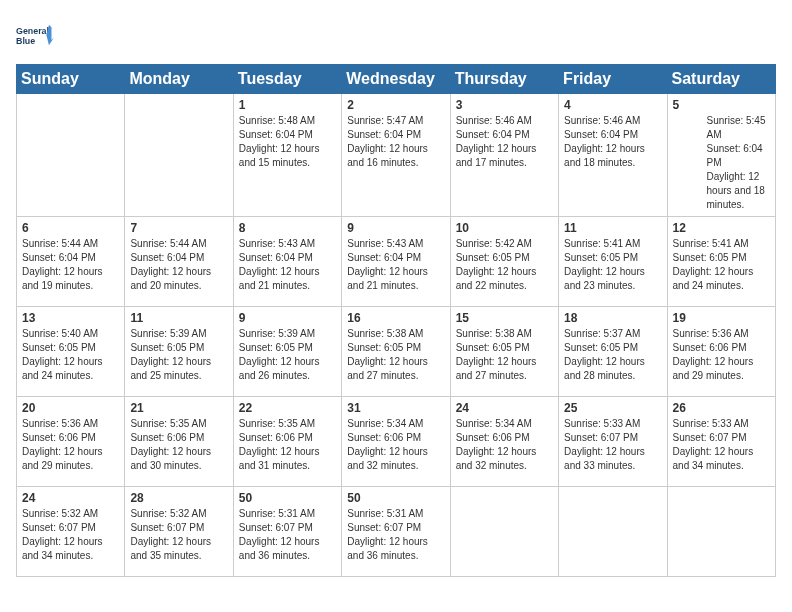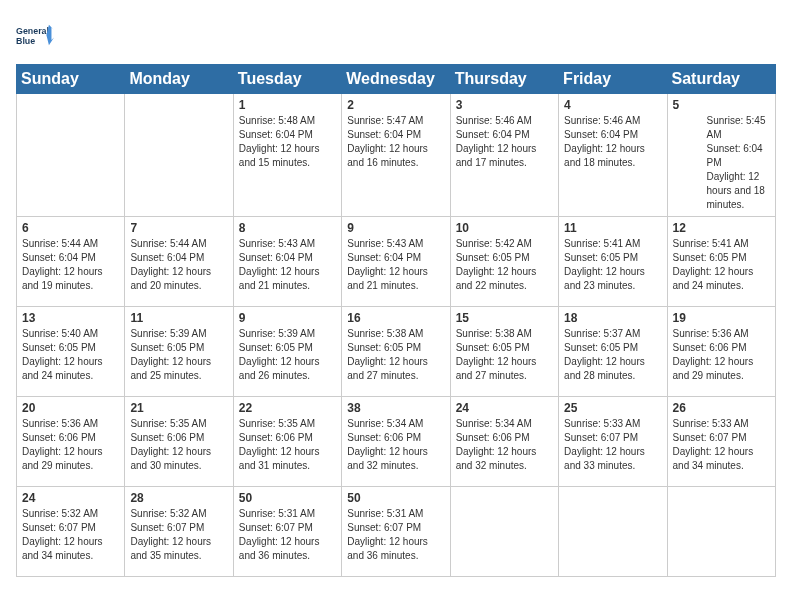--- a/index.html
+++ b/index.html
@@ -239,21 +239,21 @@
 Sunset: 6:06 PM
 Daylight: 12 hours and 30 minutes.</div>
         </td>
         <td>
           <span class="day-num">22</span>
           <div class="day-info" style="white-space: pre-line;">Sunrise: 5:35 AM
 Sunset: 6:06 PM
 Daylight: 12 hours and 31 minutes.</div>
         </td>
         <td>
-          <span class="day-num">38</span>
+          <span class="day-num">31</span>
           <div class="day-info" style="white-space: pre-line;">Sunrise: 5:34 AM
 Sunset: 6:06 PM
 Daylight: 12 hours and 32 minutes.</div>
         </td>
         <td>
           <span class="day-num">24</span>
           <div class="day-info" style="white-space: pre-line;">Sunrise: 5:34 AM
 Sunset: 6:06 PM
 Daylight: 12 hours and 32 minutes.</div>
         </td>

